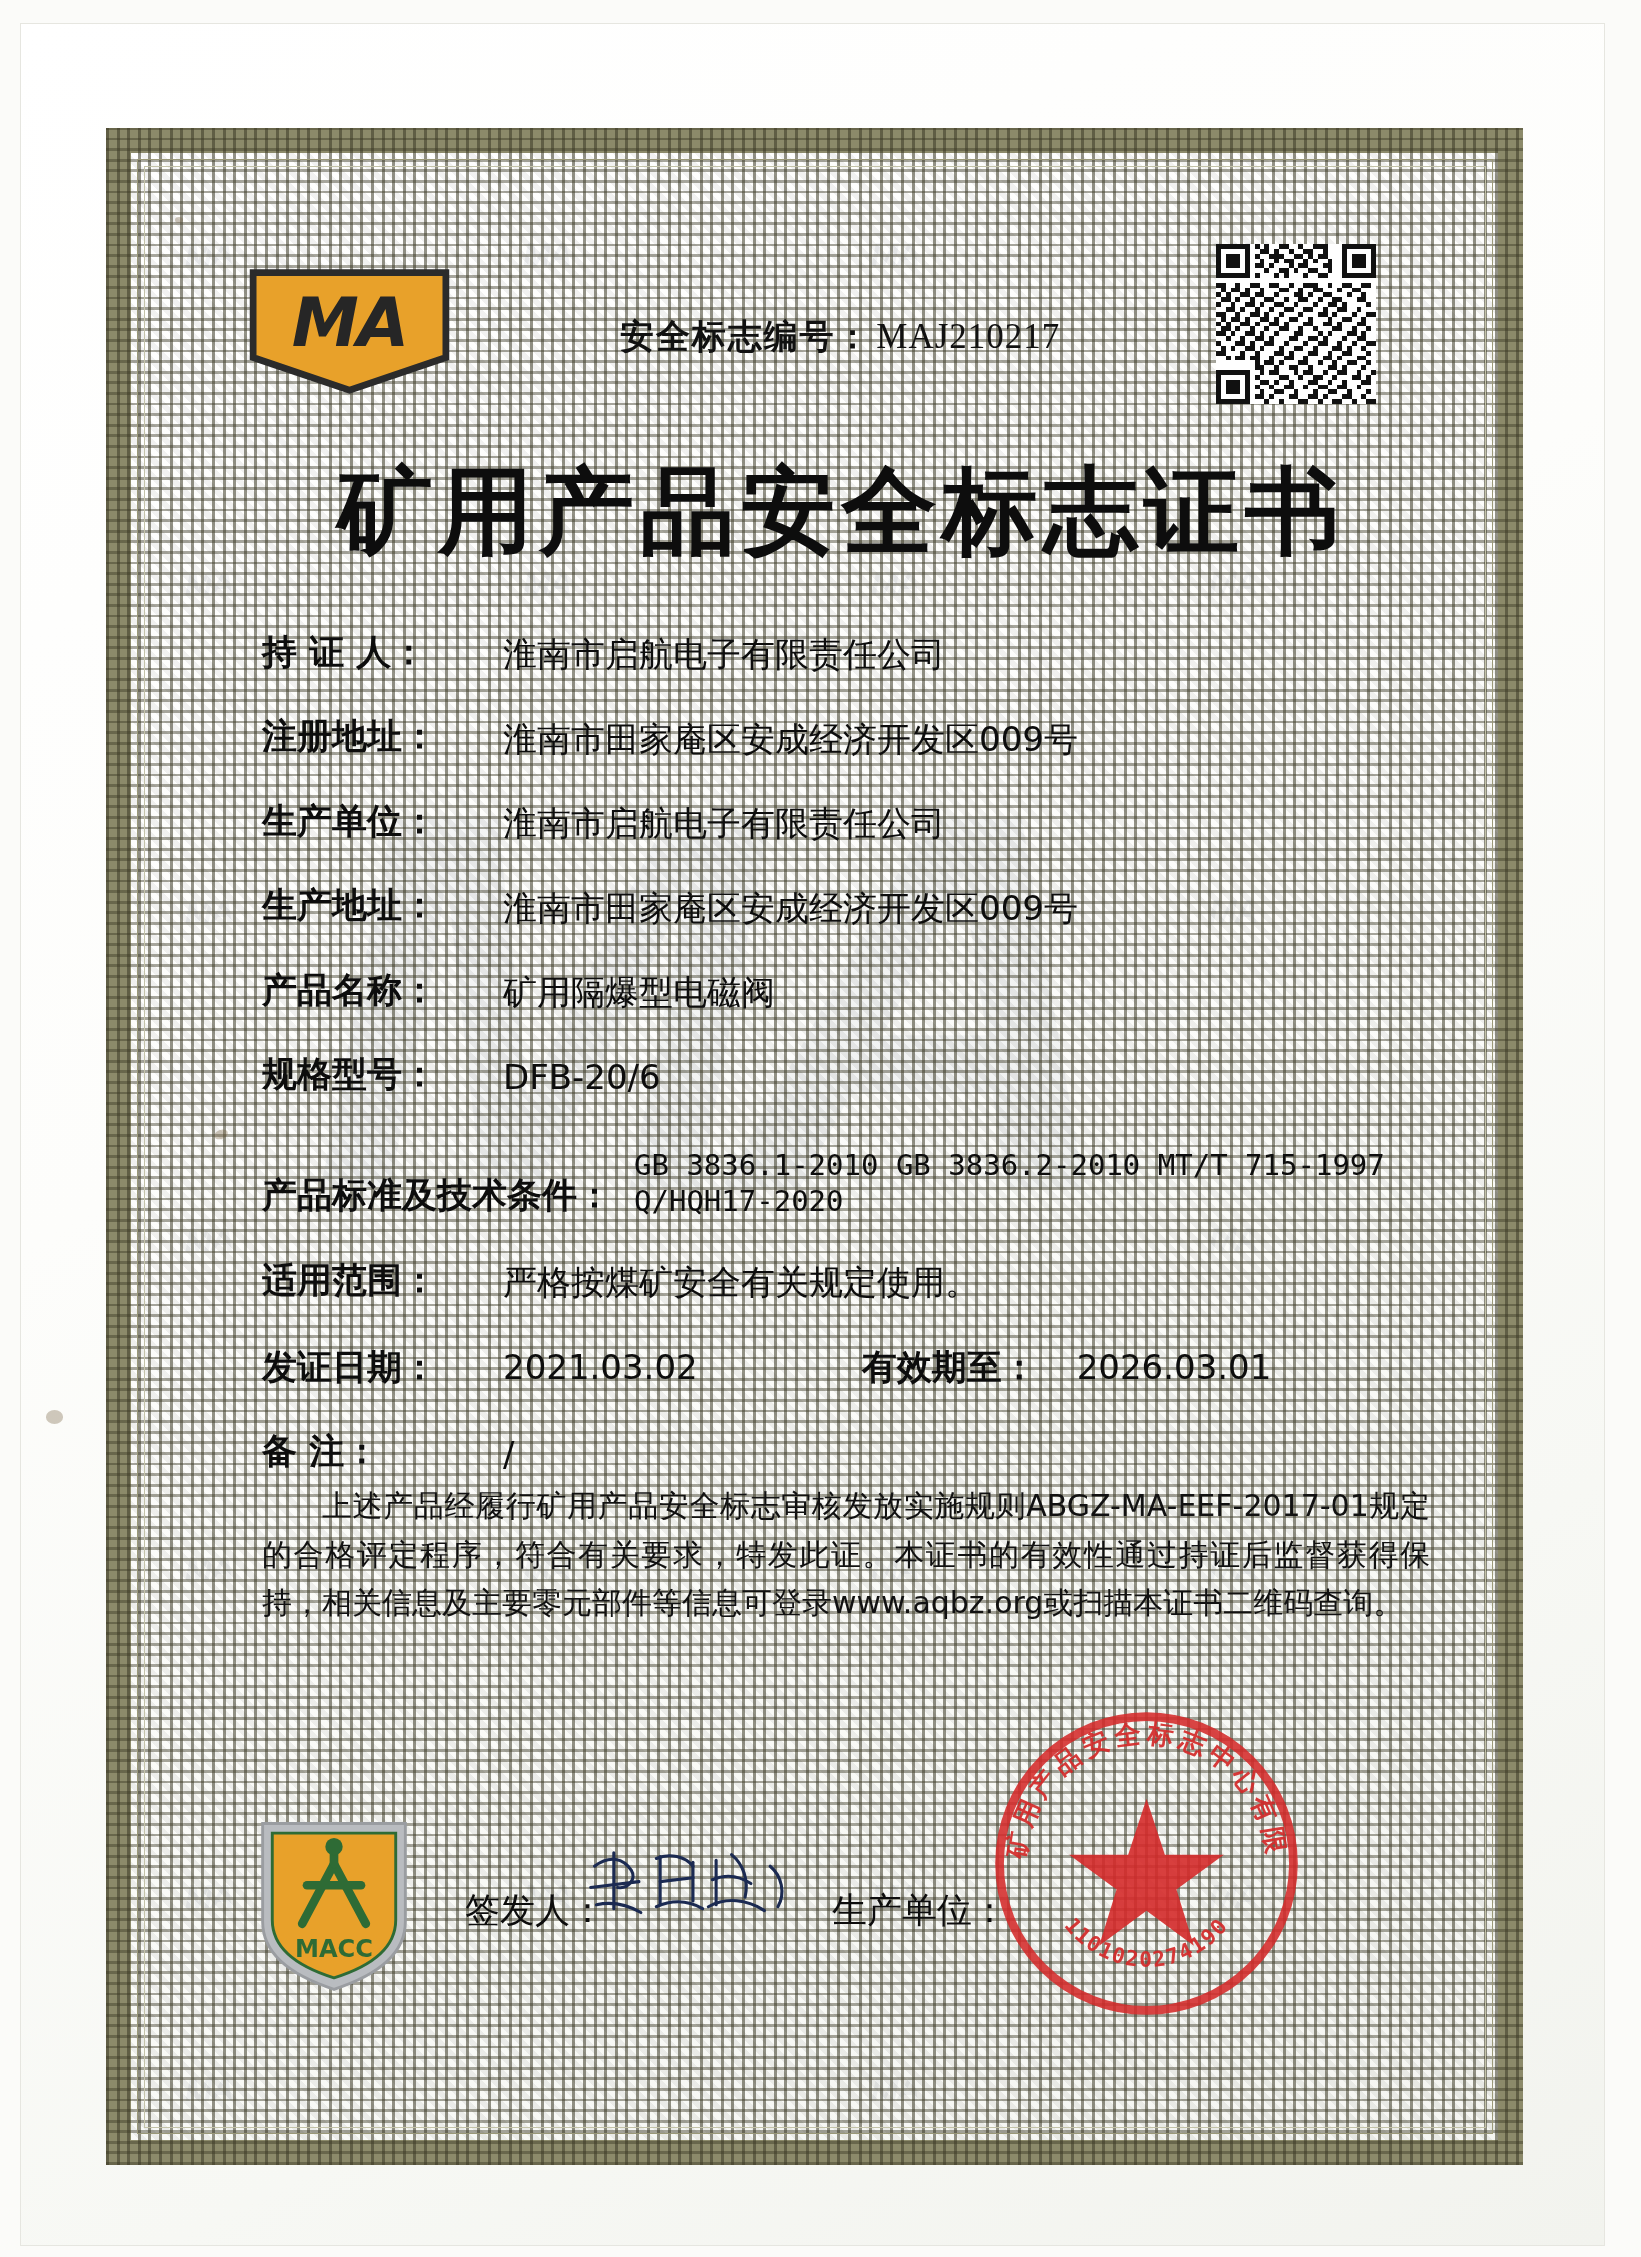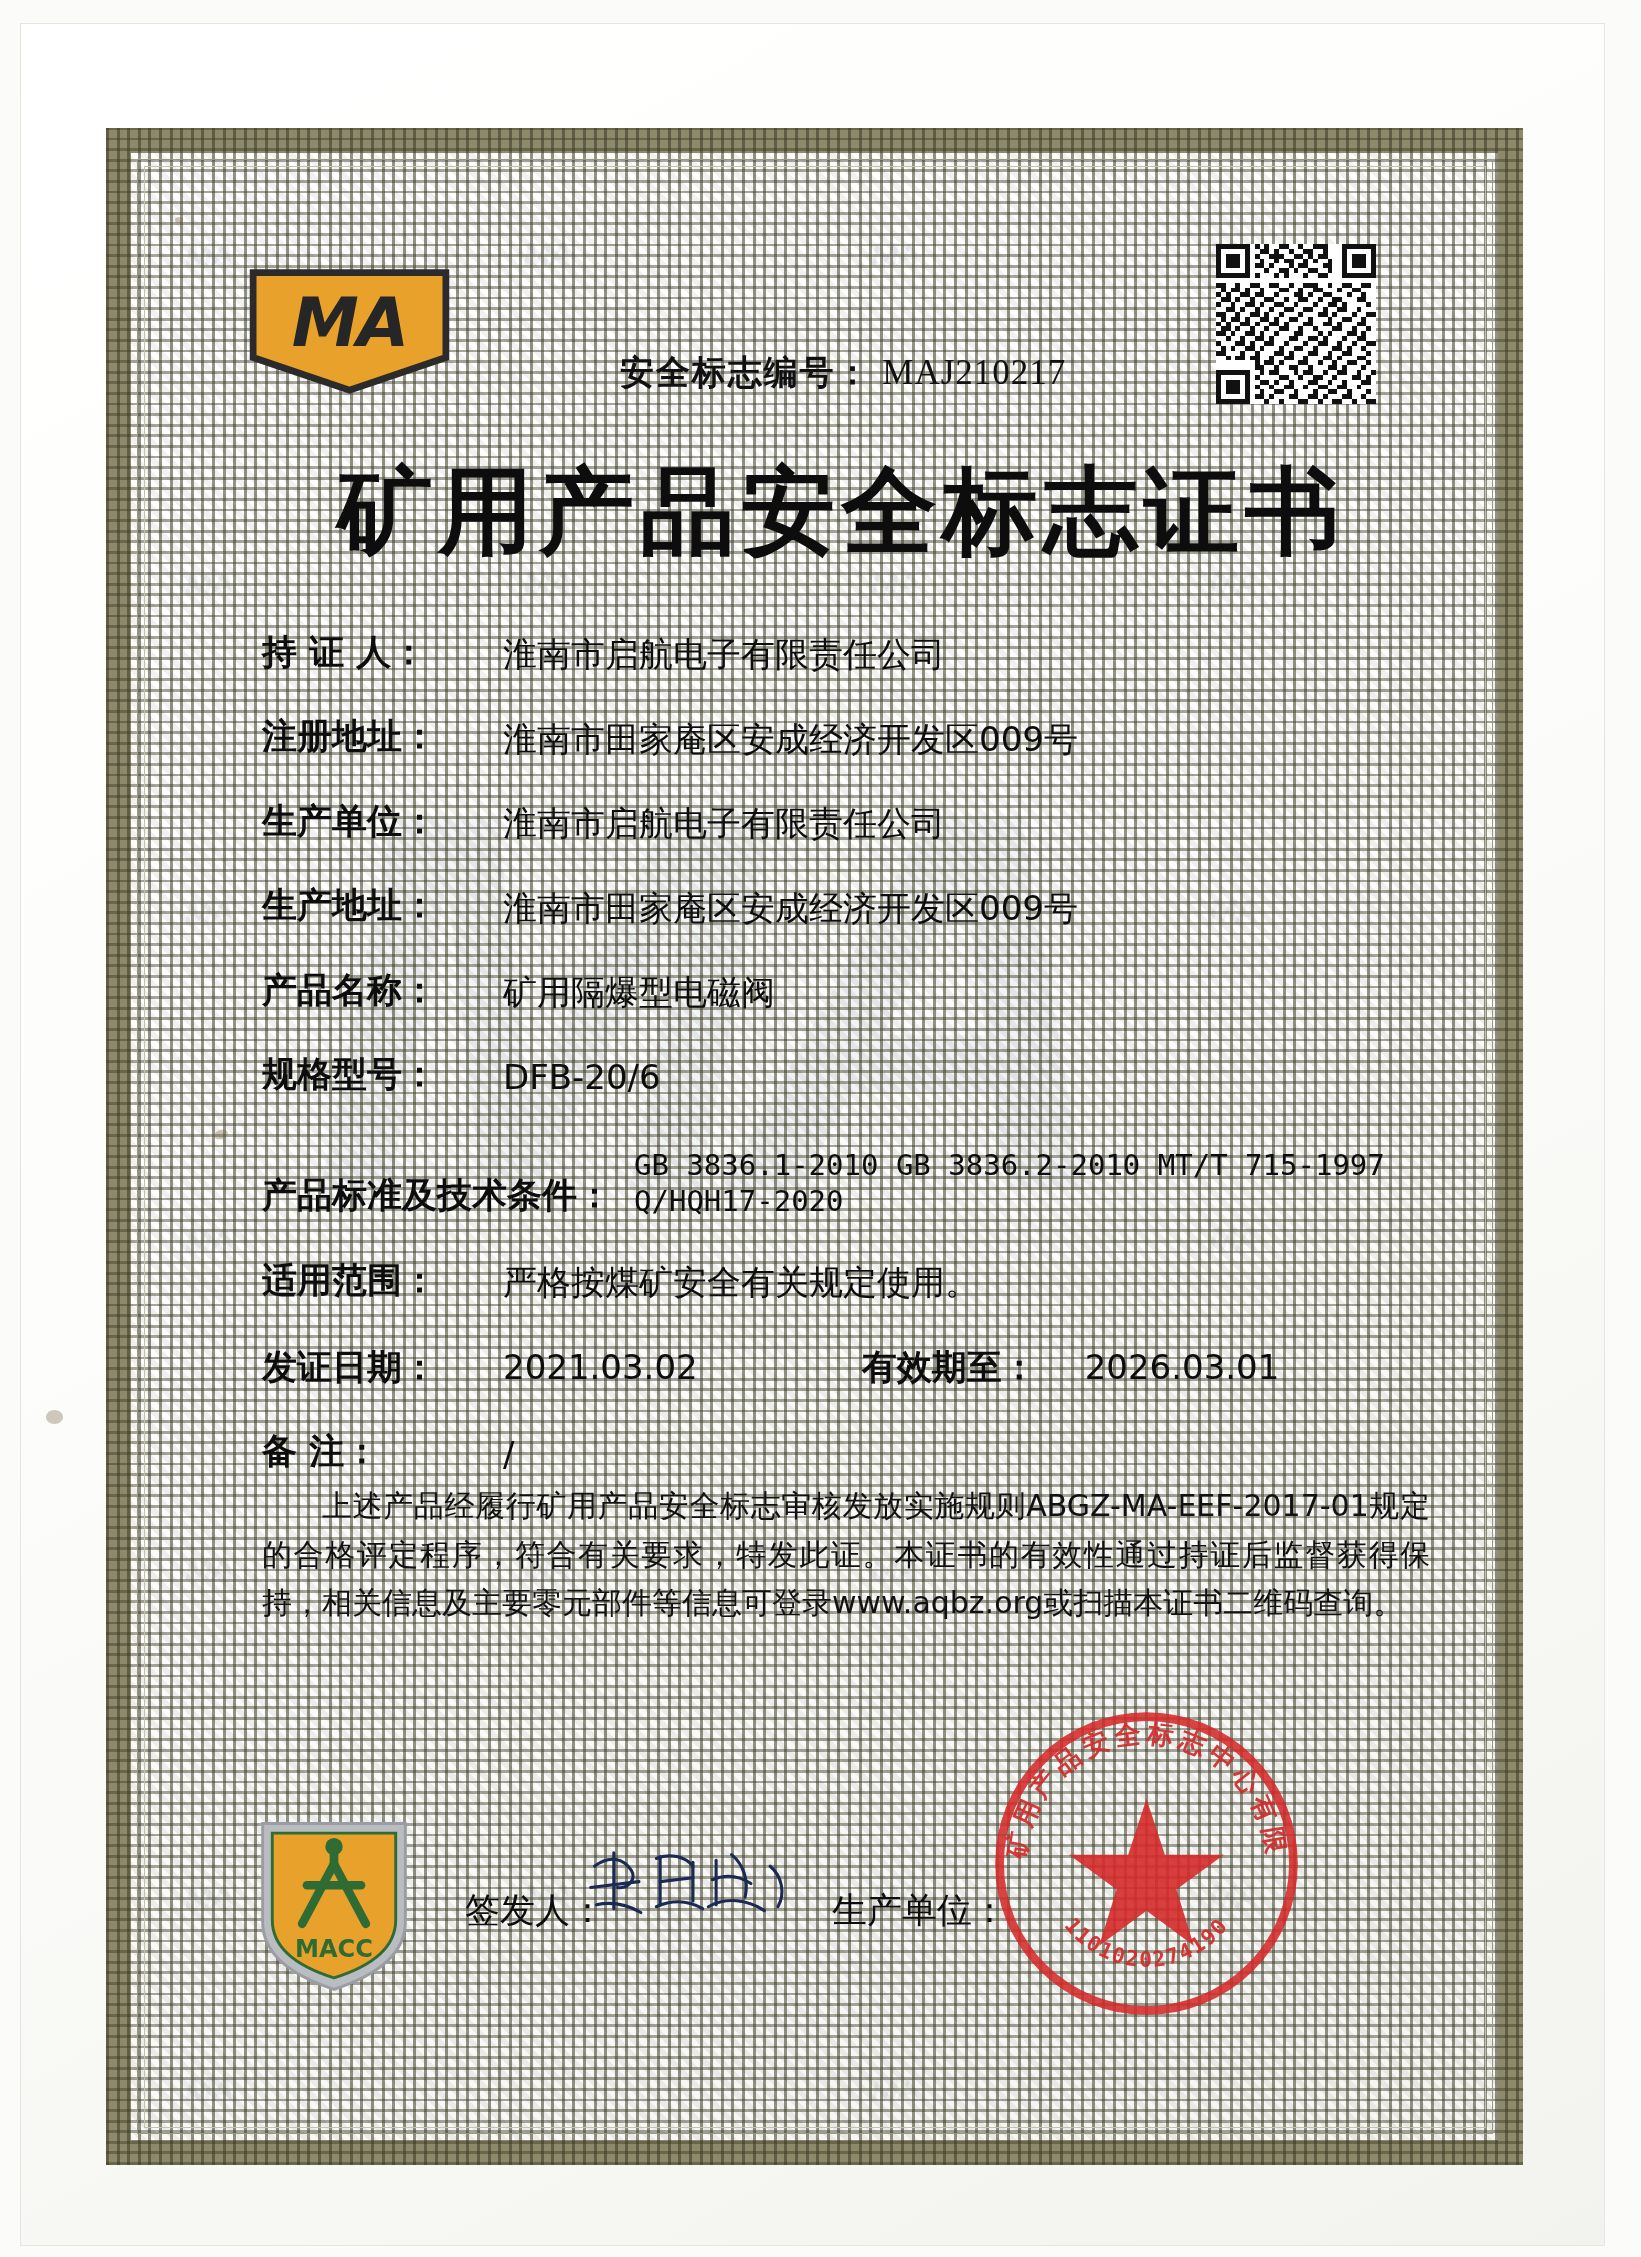--- a/index.html
+++ b/index.html
@@ -108,22 +108,21 @@
     left: 224px; top: 241px;
     width: 209px; height: 133px;
   }
 
   
   #cert-no-row {
     position: absolute;
     left: 599px; top: 290px;
     display: flex;
     align-items: baseline;
-    gap: 11px;
-    margin-top: 36px;
+    gap: 5px;
   }
   #cert-no-label {
     font-size: 34px;
     font-weight: bold;
     letter-spacing: 1.9px;
     color: #111;
   }
   #cert-no-value {
     font-size: 35px;
     font-family: "Liberation Serif", serif;
@@ -189,21 +188,21 @@
     font-family: "DejaVu Sans", "Liberation Sans", sans-serif;
     font-size: 34px;
   }
   .row-standards .field-label { width: auto; margin-right: 9px; }
   .row-standards .field-value {
     padding-top: 6.8px;
     max-width: 830px;
   }
   .row-dates { display: flex; align-items: baseline; }
   .row-dates .seg2 { margin-left: 164px; display: flex; align-items: baseline; }
-  .row-dates .seg2 .field-label { width: auto; margin-right: 19px; text-align: right; }
+  .row-dates .seg2 .field-label { width: auto; margin-right: 11px; text-align: right; }
 
   
   #statement {
     position: absolute;
     left: 241px; top: 1458px;
     width: 1168px;
     font-size: 30px;
     line-height: 1.62;
     color: #111;
     text-indent: 60px;

